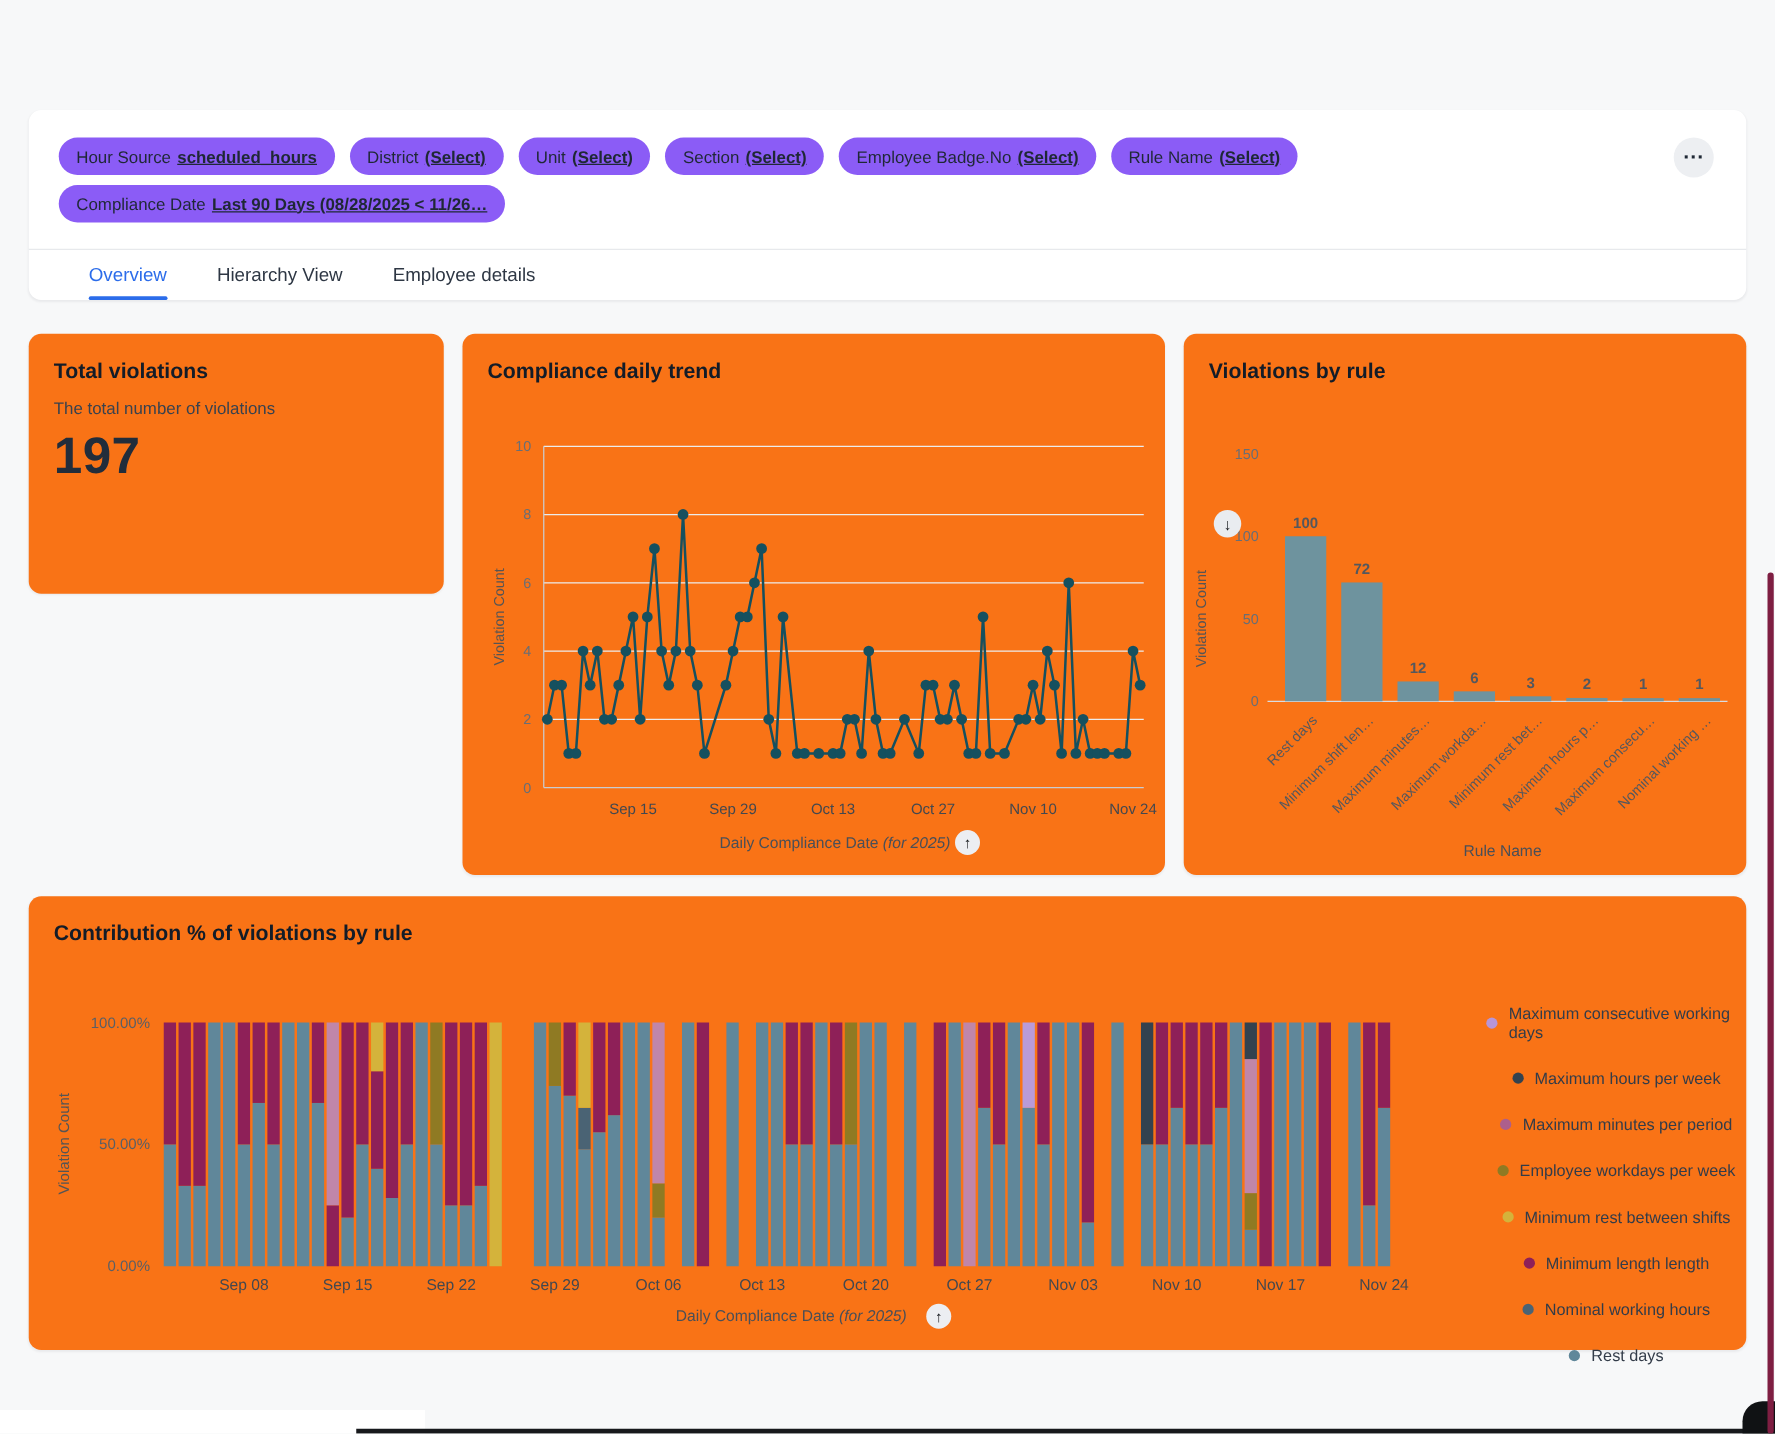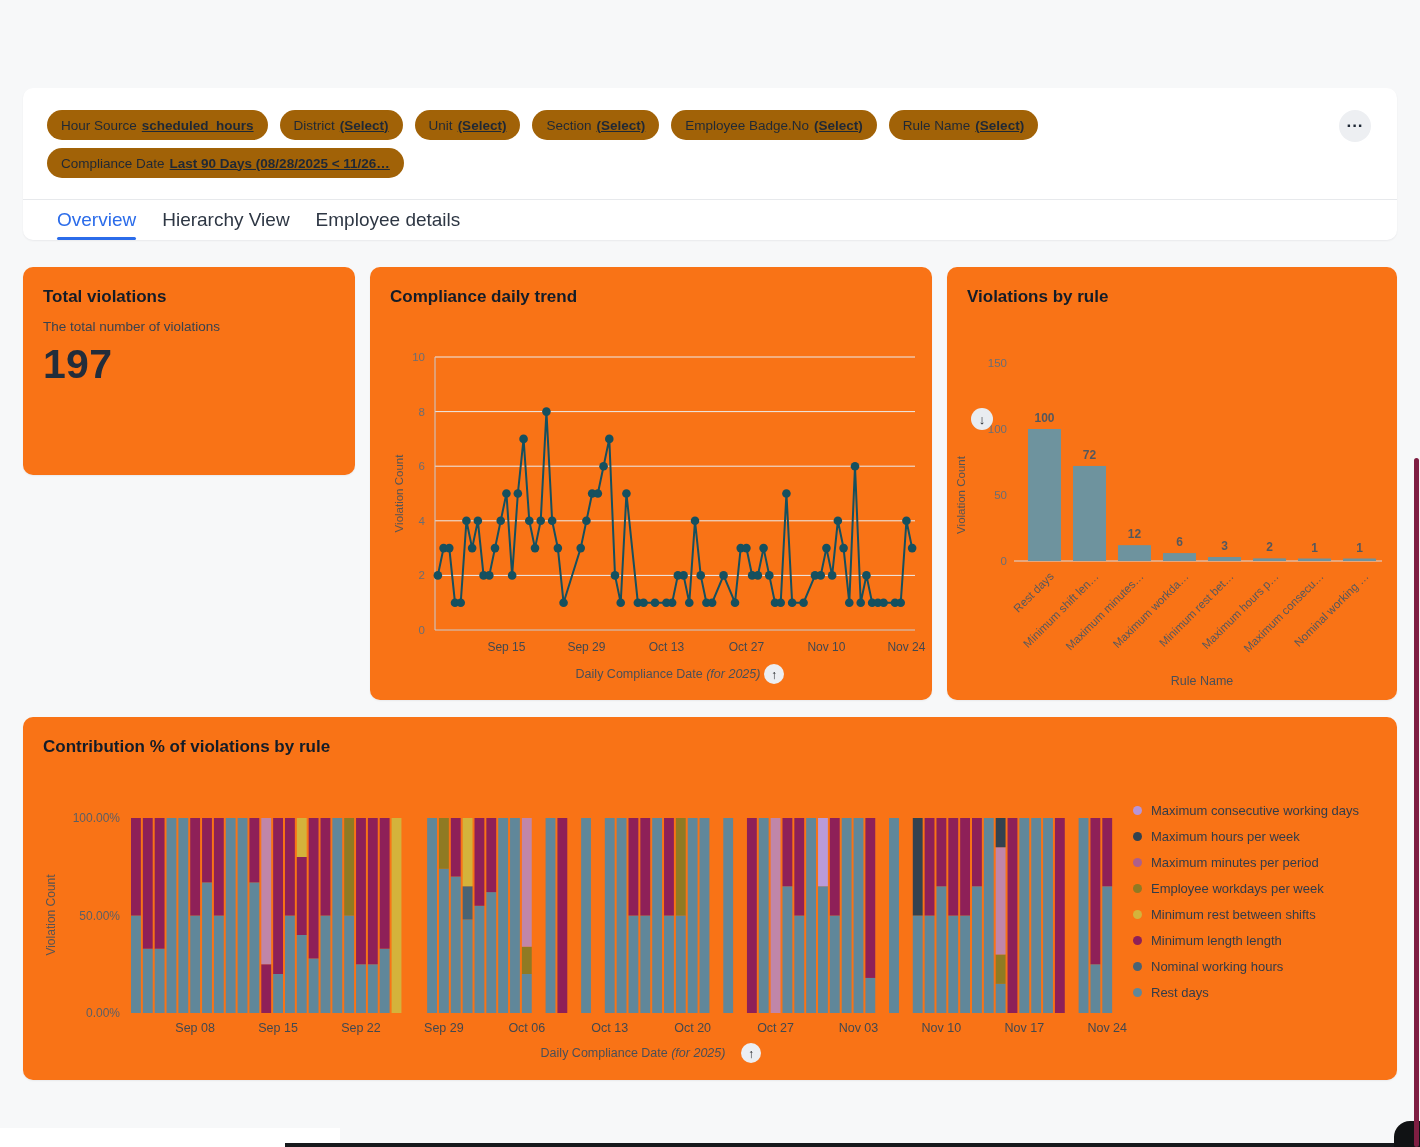--- a/index.html
+++ b/index.html
@@ -1,41 +1,41 @@
 <!DOCTYPE html>
 <html><head>
 <meta charset="utf-8">
 <style>
   html,body{margin:0;padding:0;background:#f7f8f9;font-family:"Liberation Sans",sans-serif;}
   .canvas{position:relative;width:1420px;height:1147px;background:#f7f8f9;overflow:hidden;}
   .page-title{position:absolute;left:23px;top:22px;margin:0;font-size:25px;font-weight:800;color:#1e2936;letter-spacing:.2px;}
   .filter-card{position:absolute;left:23px;top:88px;width:1374px;height:152px;background:#fff;border-radius:10px;box-shadow:0 1px 2px rgba(16,24,40,.06);}
   .pills-wrap{position:absolute;left:24px;top:22px;right:80px;}
   .pill-row{display:flex;gap:12px;margin-bottom:8px;flex-wrap:wrap;}
-  .pill{height:30px;display:inline-flex;align-items:center;padding:0 14px;background:#a16207;border-radius:16px;font-size:13.5px;color:#1f2835;cursor:pointer;white-space:nowrap;}
+  .pill{height:30px;display:inline-flex;align-items:center;padding:0 14px;background:#8b5cf6;border-radius:16px;font-size:13.5px;color:#1f2835;cursor:pointer;white-space:nowrap;}
   .pill b{margin-left:5px;font-weight:700;text-decoration:underline;}
   .more-btn{position:absolute;right:26px;top:22px;width:32px;height:32px;border-radius:50%;background:#edeff2;border:none;font-size:17px;font-weight:700;color:#1f2835;text-align:center;line-height:30px;cursor:pointer;padding:0;}
   .divider{position:absolute;left:0;right:0;top:111px;height:1px;background:#e7e9ec;}
   .tabs{position:absolute;left:34px;top:112px;height:40px;display:flex;gap:26px;align-items:stretch;}
-  .tab{font-size:19px;color:#2e3744;position:relative;display:flex;align-items:center;cursor:pointer;}
+  .tab{font-size:15px;color:#2e3744;position:relative;display:flex;align-items:center;cursor:pointer;margin-left:14px;}
   .tab.active{color:#2b6cea;}
   .tab.active::after{content:"";position:absolute;left:0;right:0;bottom:0;height:3px;background:#2b6cea;border-radius:2px;}
   .card{position:absolute;background:#f97316;border-radius:10px;box-shadow:0 1px 2px rgba(16,24,40,.06);}
   #card-total{left:23px;top:267px;width:332px;height:208px;}
   #card-lastrun{left:23px;top:492px;width:332px;height:208px;}
   #card-trend{left:370px;top:267px;width:562px;height:433px;}
   #card-rule{left:947px;top:267px;width:450px;height:433px;}
   #card-contrib{left:23px;top:717px;width:1374px;height:363px;}
   .card h2{margin:0;position:absolute;left:20px;top:20px;font-size:17px;font-weight:700;color:#131c28;}
   .kpi-sub{position:absolute;left:20px;top:52px;font-size:13.5px;color:#39424e;}
   .kpi-val{position:absolute;left:20px;top:74px;font-size:41px;font-weight:700;color:#222d3b;letter-spacing:.3px;}
   #trend-chart{position:absolute;left:0;top:60px;}
   #rule-chart{position:absolute;left:0;top:60px;}
   #stacked-chart{position:absolute;left:0;top:68px;}
-  #legend{position:absolute;left:1110px;top:86px;display:flex;flex-direction:column;gap:11px;}
+  #legend{position:absolute;left:1166px;top:86px;display:flex;flex-direction:column;gap:22px;align-items:center;}
   .legend-item{display:flex;align-items:center;gap:9px;font-size:13px;color:#333c49;}
   .legend-dot{width:9px;height:9px;border-radius:50%;flex:0 0 9px;}
   svg{font-family:"Liberation Sans",sans-serif;display:block;}
   .artifact-white{position:absolute;left:0;top:1128px;width:340px;height:19px;background:#ffffff;}
   .artifact-dark{position:absolute;left:285px;top:1143px;width:1135px;height:4px;background:#17191c;}
   .artifact-corner{position:absolute;right:0;top:1121px;width:26px;height:26px;background:#101214;border-top-left-radius:16px;}
   .scroll-strip{position:absolute;left:1414px;top:458px;width:5px;height:689px;background:#7e1e42;border-radius:3px;}
 </style>
 </head>
 <body>

